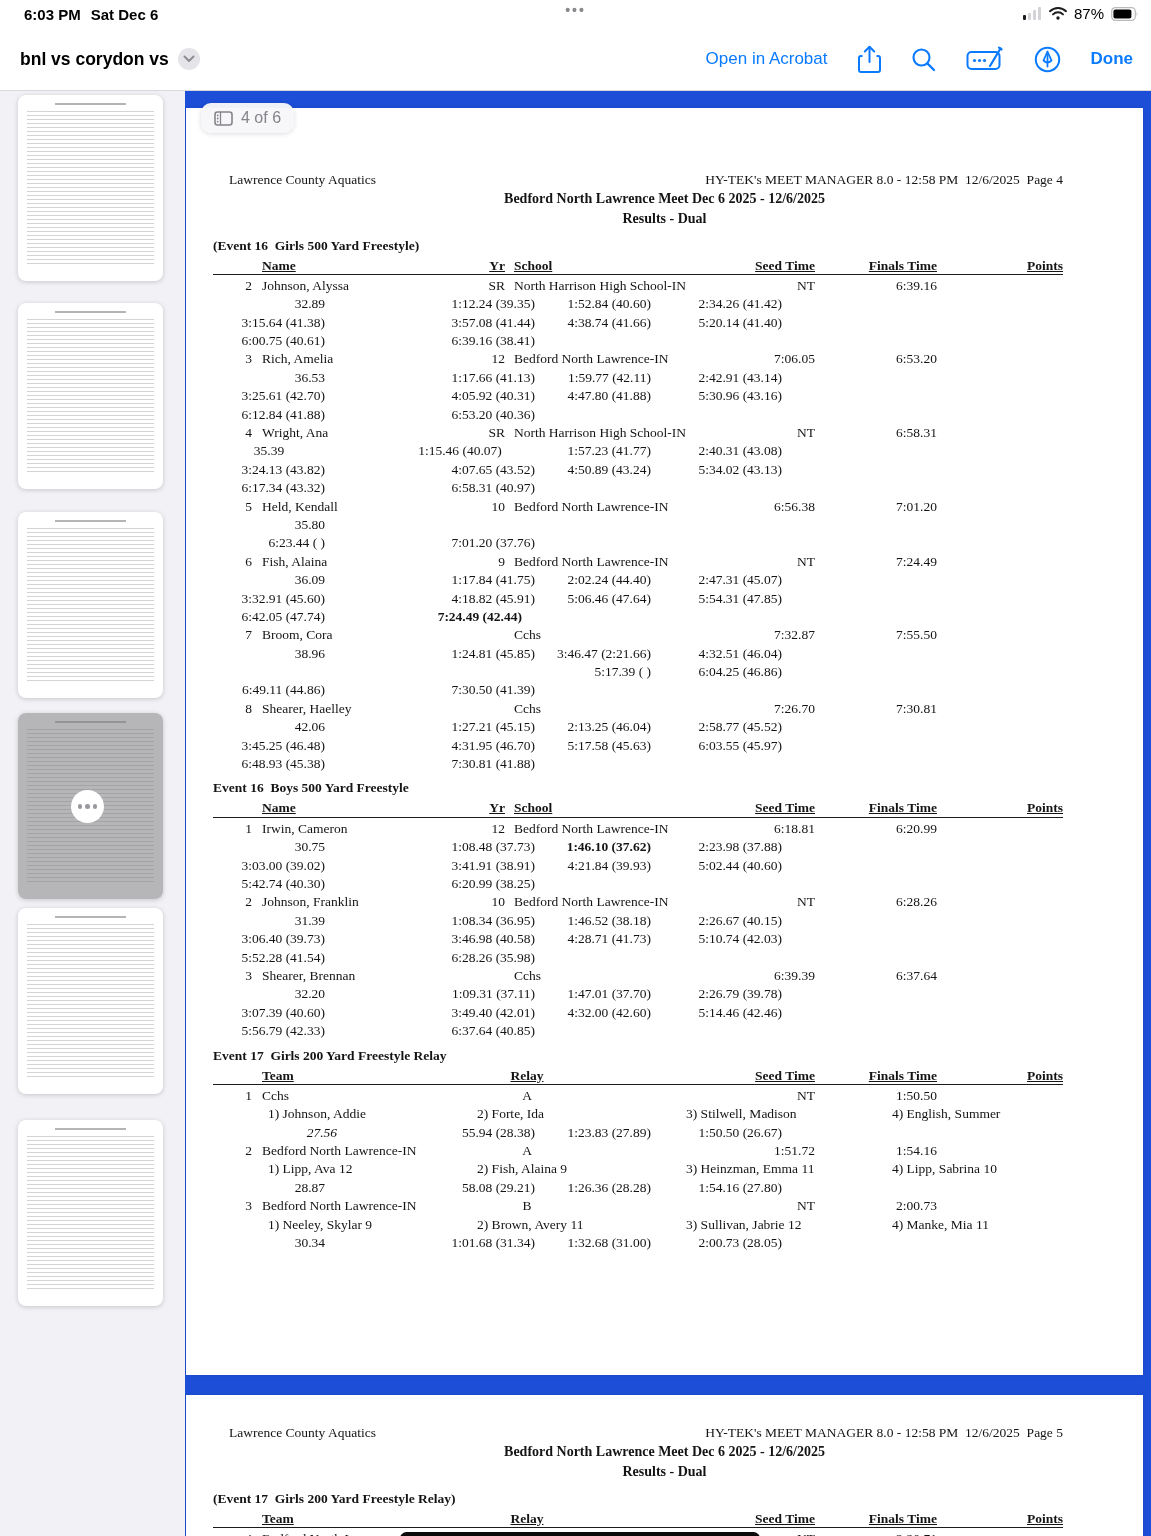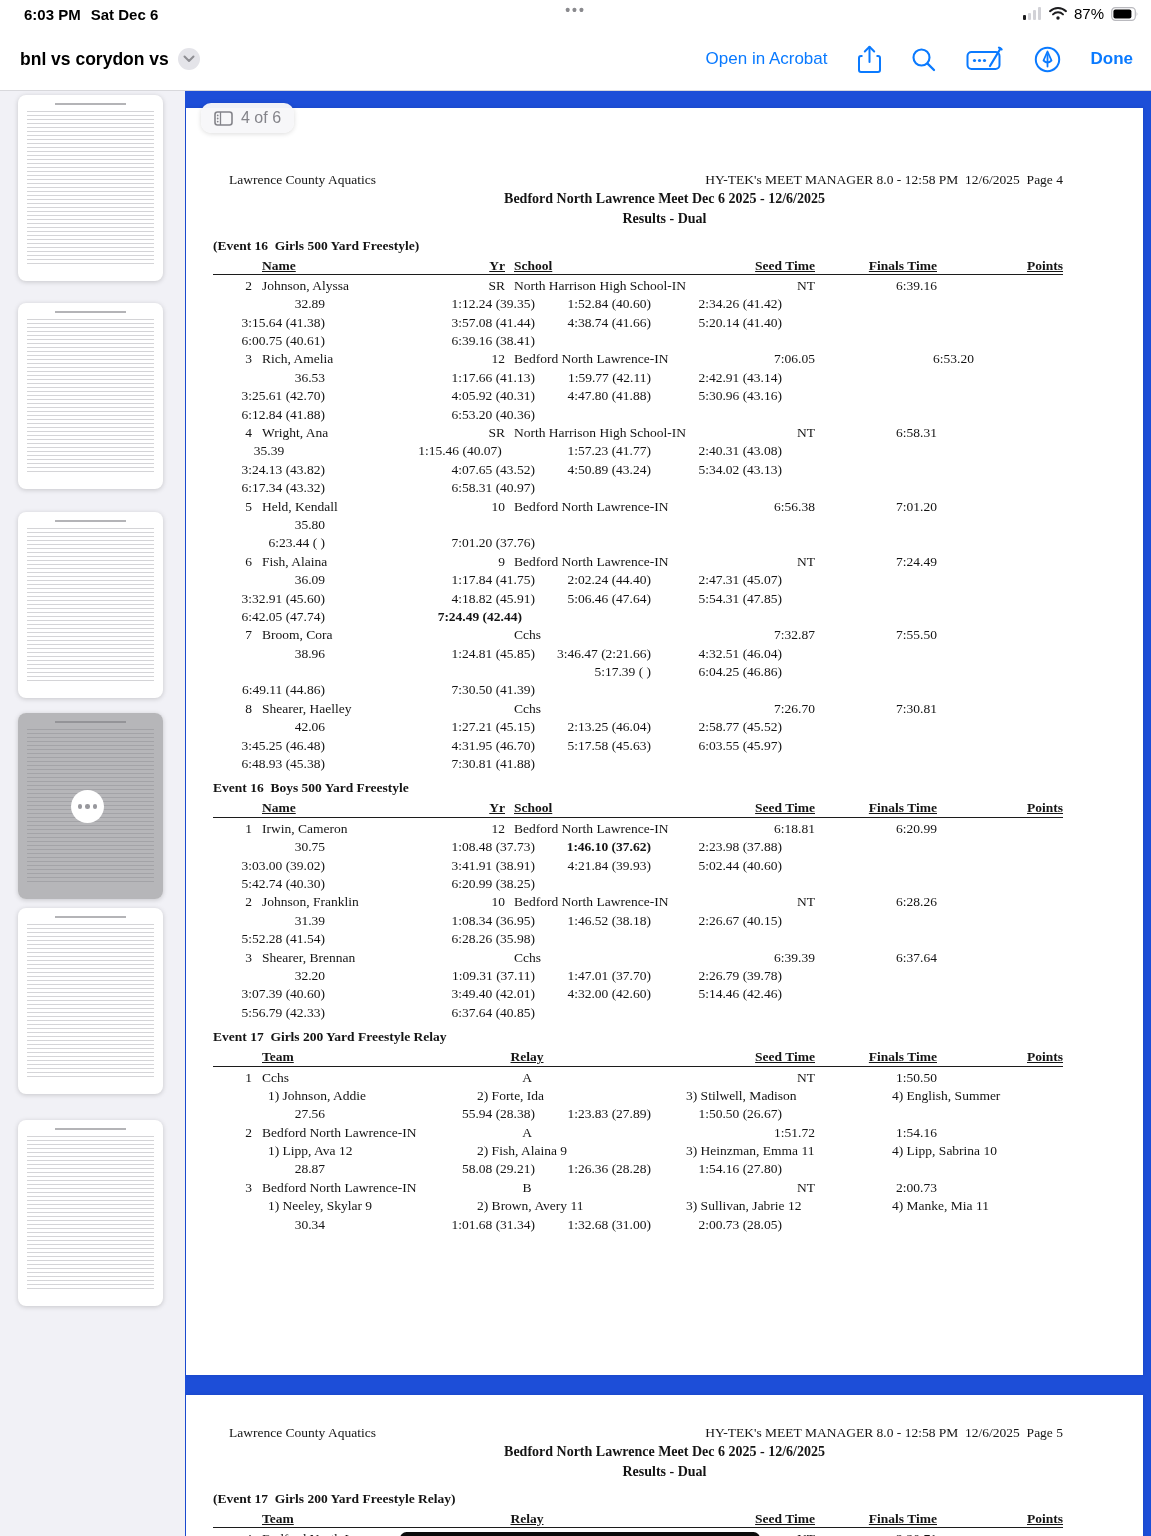--- a/index.html
+++ b/index.html
@@ -218,21 +218,21 @@
             <div class="dl">
               <span class="ab ra" style="left: 0px; width: 112px;">6:00.75 (40.61)</span>
               <span class="ab ra" style="left: 172px; width: 150px;">6:39.16 (38.41)</span>
             </div>
             <div class="dl">
               <span class="ab ra" style="left: 0px; width: 39px;">3</span>
               <span class="ab" style="left: 49px;">Rich, Amelia</span>
               <span class="ab ra" style="left: 252px; width: 40px;">12</span>
               <span class="ab" style="left: 301px;">Bedford North Lawrence-IN</span>
               <span class="ab ra" style="left: 452px; width: 150px;">7:06.05</span>
-              <span class="ab ra" style="left: 574px; width: 150px; padding-left: 37px;">6:53.20</span>
+              <span class="ab ra" style="left: 574px; width: 150px;">6:53.20</span>
             </div>
             <div class="dl">
               <span class="ab ra" style="left: 0px; width: 112px;">36.53</span>
               <span class="ab ra" style="left: 172px; width: 150px;">1:17.66 (41.13)</span>
               <span class="ab ra" style="left: 288px; width: 150px;">1:59.77 (42.11)</span>
               <span class="ab ra" style="left: 419px; width: 150px;">2:42.91 (43.14)</span>
             </div>
             <div class="dl">
               <span class="ab ra" style="left: 0px; width: 112px;">3:25.61 (42.70)</span>
               <span class="ab ra" style="left: 172px; width: 150px;">4:05.92 (40.31)</span>
@@ -394,20 +394,26 @@
               <span class="ab ra" style="left: 452px; width: 150px;">NT</span>
               <span class="ab ra" style="left: 574px; width: 150px;">6:28.26</span>
             </div>
             <div class="dl">
               <span class="ab ra" style="left: 0px; width: 112px;">31.39</span>
               <span class="ab ra" style="left: 172px; width: 150px;">1:08.34 (36.95)</span>
               <span class="ab ra" style="left: 288px; width: 150px;">1:46.52 (38.18)</span>
               <span class="ab ra" style="left: 419px; width: 150px;">2:26.67 (40.15)</span>
             </div>
             <div class="dl">
+              <span class="ab ra" style="left: 0px; width: 112px;">3:06.40 (39.73)</span>
+              <span class="ab ra" style="left: 172px; width: 150px;">3:46.98 (40.58)</span>
+              <span class="ab ra" style="left: 288px; width: 150px;">4:28.71 (41.73)</span>
+              <span class="ab ra" style="left: 419px; width: 150px;">5:10.74 (42.03)</span>
+            </div>
+            <div class="dl">
               <span class="ab ra" style="left: 0px; width: 112px;">5:52.28 (41.54)</span>
               <span class="ab ra" style="left: 172px; width: 150px;">6:28.26 (35.98)</span>
             </div>
             <div class="dl">
               <span class="ab ra" style="left: 0px; width: 39px;">3</span>
               <span class="ab" style="left: 49px;">Shearer, Brennan</span>
               <span class="ab" style="left: 301px;">Cchs</span>
               <span class="ab ra" style="left: 452px; width: 150px;">6:39.39</span>
               <span class="ab ra" style="left: 574px; width: 150px;">6:37.64</span>
             </div>
@@ -445,21 +451,21 @@
               <span class="ab ra" style="left: 452px; width: 150px;">NT</span>
               <span class="ab ra" style="left: 574px; width: 150px;">1:50.50</span>
             </div>
             <div class="dl">
               <span class="ab" style="left: 55px;">1) Johnson, Addie</span>
               <span class="ab" style="left: 264px;">2) Forte, Ida</span>
               <span class="ab" style="left: 473px;">3) Stilwell, Madison</span>
               <span class="ab" style="left: 679px;">4) English, Summer</span>
             </div>
             <div class="dl">
-              <span class="ab ra" style="left: 0px; width: 112px;">27.56</span>
+              <span class="ab ra" style="left: 12px; width: 112px; font-style: italic;">27.56</span>
               <span class="ab ra" style="left: 172px; width: 150px;">55.94 (28.38)</span>
               <span class="ab ra" style="left: 288px; width: 150px;">1:23.83 (27.89)</span>
               <span class="ab ra" style="left: 419px; width: 150px;">1:50.50 (26.67)</span>
             </div>
             <div class="dl">
               <span class="ab ra" style="left: 0px; width: 39px;">2</span>
               <span class="ab" style="left: 49px;">Bedford North Lawrence-IN</span>
               <span class="ab ctr" style="left: 284px; width: 60px;">A</span>
               <span class="ab ra" style="left: 452px; width: 150px;">1:51.72</span>
               <span class="ab ra" style="left: 574px; width: 150px;">1:54.16</span>

